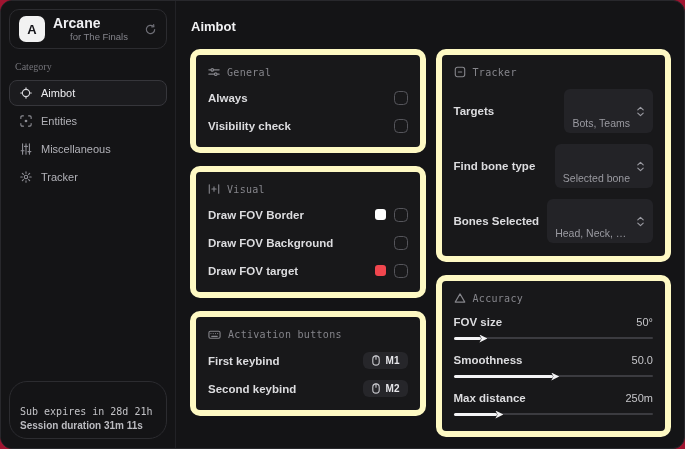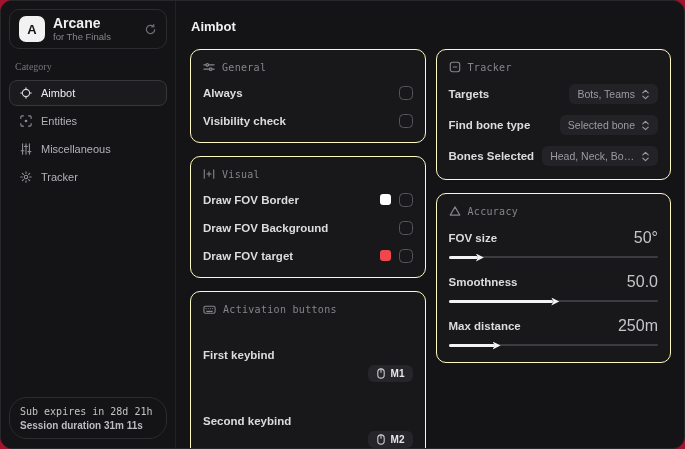--- a/index.html
+++ b/index.html
@@ -18,47 +18,47 @@
     margin:8px; height:40px; border:1px solid #2c2c30; border-radius:10px;
     display:flex; align-items:center; gap:8px; padding:0 9px;
   }
   .logo {
     width:26px; height:26px; border-radius:7px; background:#f2f2f2;
     color:#15151a; font-weight:bold; font-size:13px;
     display:flex; align-items:center; justify-content:center; flex:0 0 auto;
   }
   .brand-text { flex:1; line-height:1.15; }
   .brand-name { font-size:14px; font-weight:bold; color:#f0f0f3; }
-  .brand-sub  { font-size:9.5px; color:#85858c; }
+  .brand-sub  { font-size:9.5px; color:#85858c;margin-left:17px; }
   .sync { color:#6e6e76; display:flex; }
   .category-label { margin:12px 14px 8px; font-size:10px; color:#74747a;font-family:Liberation Serif, serif; }
   .nav { padding:0 8px; }
   .nav-item {
     height:26px; display:flex; align-items:center; gap:9px;
     padding:0 10px; border-radius:8px; margin-bottom:2px;
     font-size:11px; color:#b2b2b8; border:1px solid transparent;
   }
   .nav-item .nicon { display:flex; color:#8d8d94; }
   .nav-item.active {
     border-color:#36363b; background:#1b1b1e; color:#ededf0;
   }
   .nav-item.active .nicon { color:#d6d6da; }
   .footer-card {
     position:absolute; left:8px; right:8px; bottom:9px;
-    border:1px solid #2c2c30; border-radius:18px; padding:8px 10px 7px;
+    border:1px solid #2c2c30; border-radius:18px; padding:24px 10px 7px;
   }
   .footer-line1 { font-family:"DejaVu Sans Mono", monospace; font-size:10px; color:#c3c3c7; }
   .footer-line2 { margin-top:3px; font-size:10px; font-weight:bold; color:#bcbcc1; }
   
   .main { position:absolute; left:176px; top:0; right:0; bottom:0; padding:15px 13px; }
   .page-title { font-size:13px; font-weight:bold; color:#f2f2f4; margin:3px 0 15px 1px; }
   .cols { display:flex; gap:10px; align-items:flex-start; }
   .col { flex:1; min-width:0; display:flex; flex-direction:column; gap:13px; }
   .card {
-    background:#18181a; border:1px solid #fef9c3; border-radius:10px;
+    background:#18181a; border:6px solid #fef9c3; border-radius:10px;
     padding:11px 12px 13px;
   }
   .card-title {
     display:flex; align-items:center; gap:7px;
     font-family:"DejaVu Sans Mono", monospace; font-size:10px;
     letter-spacing:.3px; color:#85858b;
   }
   .card-title .cicon { display:flex; color:#85858b; }
   .row {
     margin-top:11px; display:flex; align-items:center;
@@ -67,36 +67,36 @@
   .row-label { font-size:11.5px; font-weight:600; color:#dcdcdf; white-space:nowrap; }
   .row-right { display:flex; align-items:center; gap:8px; min-width:0; }
   .checkbox {
     width:14px; height:14px; border:1.5px solid #55555b; border-radius:4.5px;
     background:transparent; flex:0 0 auto;
   }
   .swatch { width:11px; height:11px; border-radius:3px; flex:0 0 auto; }
   .keypill {
     display:flex; align-items:center; gap:5px; background:#26262a;
     border-radius:6px; padding:3px 8px; color:#e6e6ea;
-    font-size:10px; font-weight:bold;margin-top:38px;
+    font-size:10px; font-weight:bold;
   }
   .keypill .kicon { display:flex; color:#c9c9ce; }
   .dropdown {
     display:flex; align-items:center; gap:6px; background:#232327;
     border-radius:6px; padding:4px 8px; min-width:0;
   }
   .dropdown .dval {
     font-size:10.5px; color:#9a9aa1; white-space:nowrap;
-    overflow:hidden; text-overflow:ellipsis;
+    overflow:hidden; text-overflow:ellipsis;margin-top:24px;
   }
   .dropdown .dicon { display:flex; color:#9a9aa1; flex:0 0 auto; }
   
   .srow { margin-top:12px; }
   .srow-top { display:flex; align-items:center; justify-content:space-between; }
-  .srow-val { font-size:16px; color:#c6c6ca; }
+  .srow-val { font-size:11px; color:#c6c6ca; }
   .slider { position:relative; height:8px; margin-top:6px; }
   .slider .track {
     position:absolute; left:0; right:0; top:3px; height:2px;
     background:#3b3b40; border-radius:2px;
   }
   .slider .fill {
     position:absolute; left:0; top:2.5px; height:3px;
     background:#f4f4f6; border-radius:2px;
   }
   .slider .thumb {

